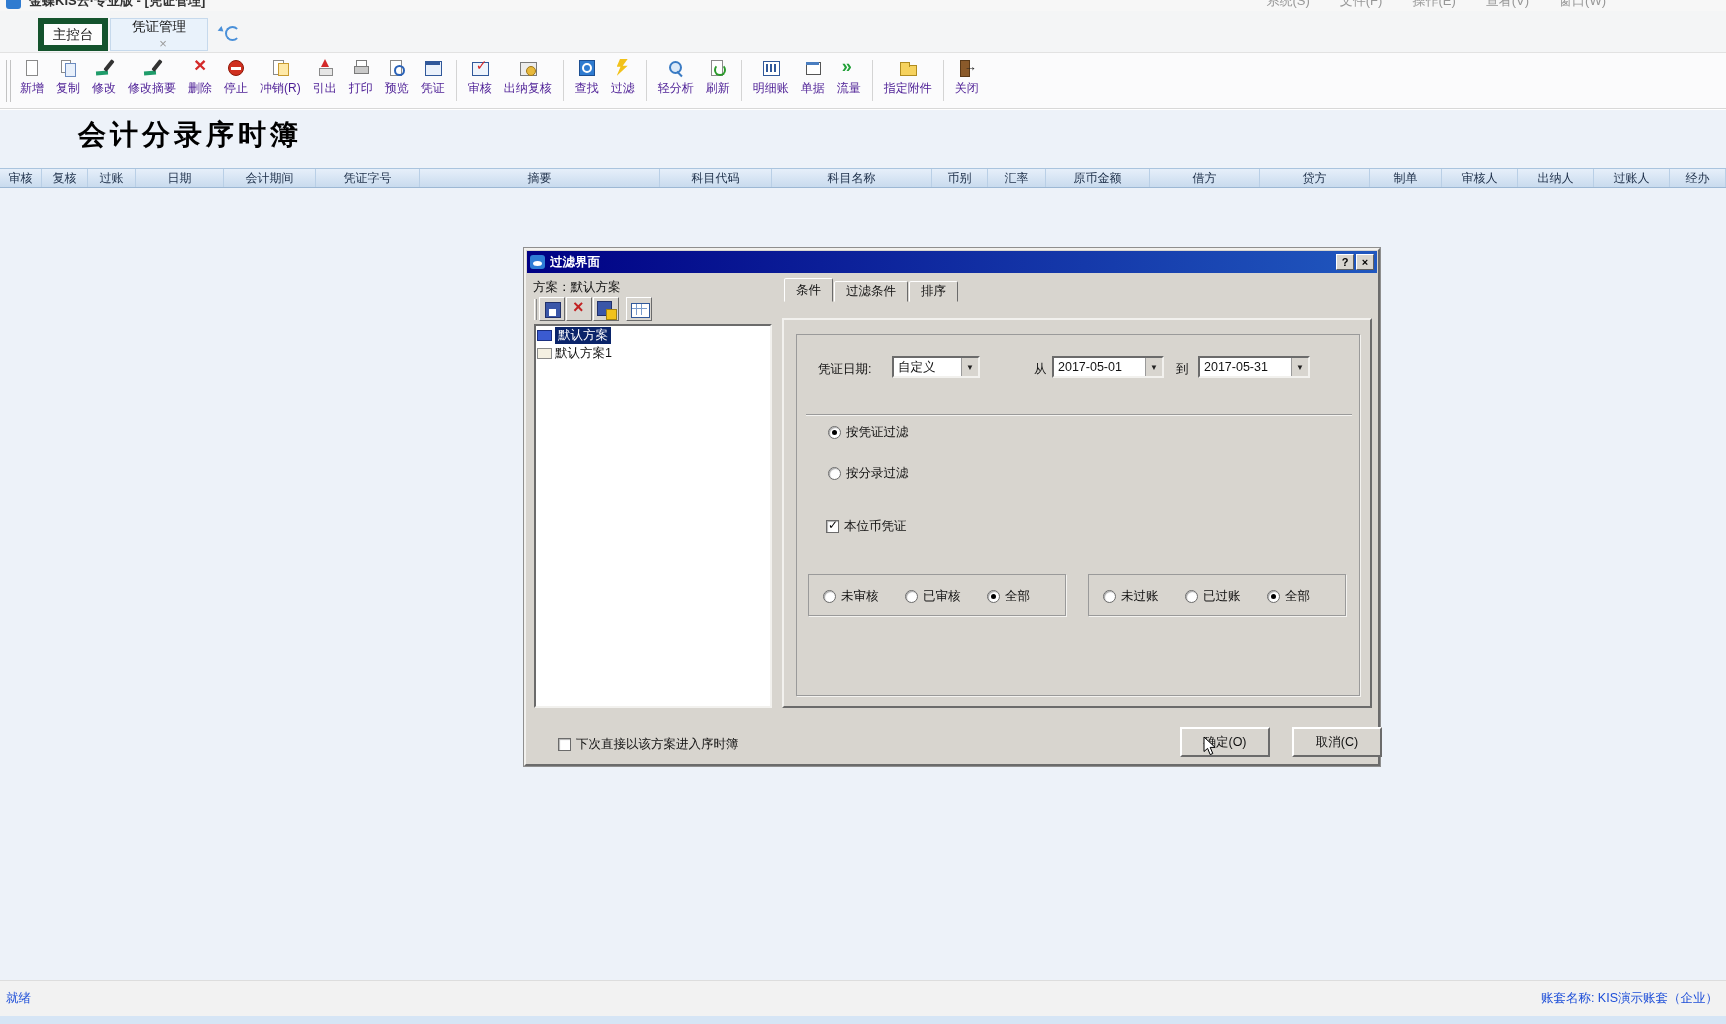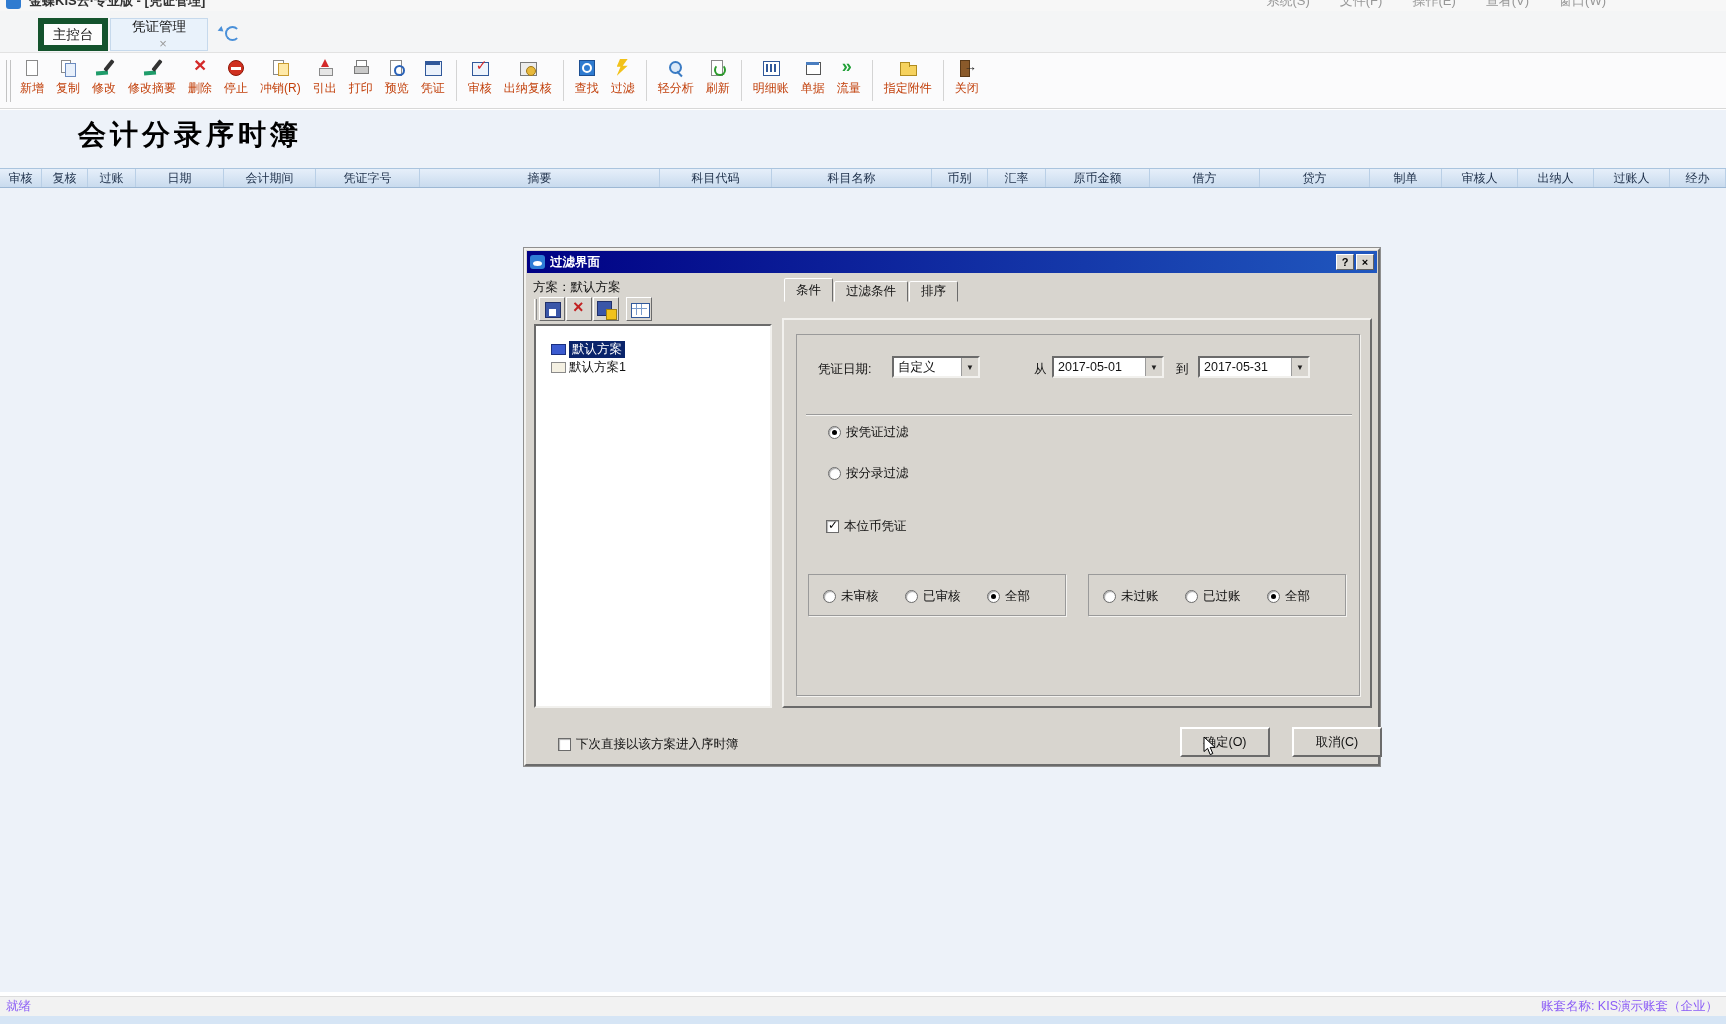--- a/index.html
+++ b/index.html
@@ -23,21 +23,21 @@
   .i-sync { position:relative; width:16px; height:16px; }
   .i-sync::before { content:""; position:absolute; left:1px; top:1px; width:11px; height:11px; border:2px solid #4a90d9; border-radius:50%; border-right-color:transparent; }
   .i-sync::after { content:""; position:absolute; right:0px; top:2px; border-top:3px solid transparent; border-bottom:3px solid transparent; border-left:5px solid #4a90d9; transform:rotate(40deg); }
   .sync-wrap { position:absolute; left:224px; top:14px; }
 
   
   .toolbar { position:absolute; top:52px; left:0; right:0; height:57px; background:#fbfbfc; border-top:1px solid #e2e2e2; border-bottom:1px solid #d8d8d8; display:flex; align-items:stretch; padding-left:3px; }
   .tgrip { width:5px; height:42px; align-self:center; border-left:1px solid #c3c3c3; border-right:1px solid #c3c3c3; margin:0 3px; }
   .tsep { width:1px; background:#d4d4d4; margin:7px 5px; }
   .tbtn { display:flex; flex-direction:column; align-items:center; padding:6px 6px 2px; }
-  .tbtn .lbl { font-size:12px; color:#c2410c; white-space:nowrap; margin-top:3px; }
+  .tbtn .lbl { font-size:12px; color:#4c1d95; white-space:nowrap; margin-top:3px; }
   .ico { width:18px; height:18px; position:relative; display:block; flex:none; }
   .i-page::before  { content:""; position:absolute; left:3px; top:1px; width:10px; height:14px; background:#fff; border:1px solid #8a8a8a; }
   .i-copy::before  { content:""; position:absolute; left:2px; top:1px; width:8px;  height:11px; background:#fff; border:1px solid #8a8a8a; }
   .i-copy::after   { content:""; position:absolute; left:6px; top:4px; width:9px;  height:12px; background:#e8f0fb; border:1px solid #6a8abf; }
   .i-edit::before  { content:""; position:absolute; left:1px; bottom:2px; width:12px; height:4px; background:#1f9c6a; transform:rotate(-4deg); }
   .i-edit::after   { content:""; position:absolute; right:2px; top:0; width:4px; height:13px; background:#333; transform:rotate(38deg); border-radius:1px; }
   .i-del::before   { content:"×"; position:absolute; left:3px; top:-6px; font-size:21px; font-weight:bold; color:#d42a2a; }
   .i-stop::before  { content:""; position:absolute; left:1px; top:1px; width:14px; height:14px; background:#d03020; border:1px solid #8e1808; border-radius:50%; }
   .i-stop::after   { content:""; position:absolute; left:4px; top:8px; width:10px; height:3px; background:#fff; }
   .i-reverse::before{ content:""; position:absolute; left:2px; top:1px; width:9px; height:13px; background:#fff; border:1px solid #8a8a8a; }
@@ -94,21 +94,21 @@
   .m-save::before { content:""; position:absolute; left:5px; top:4px; width:14px; height:14px; background:#3a56a8; border:1px solid #20306a; }
   .m-save::after  { content:""; position:absolute; left:9px; top:11px; width:7px; height:7px; background:#fff; }
   .m-del::before  { content:"×"; position:absolute; left:6px; top:-1px; font-size:18px; font-weight:bold; color:#c22222; }
   .m-saveas::before { content:""; position:absolute; left:3px; top:3px; width:13px; height:13px; background:#3a56a8; border:1px solid #20306a; }
   .m-saveas::after  { content:""; position:absolute; left:12px; top:11px; width:9px; height:9px; background:#f2c21a; border:1px solid #a08010; }
   .m-grid::before { content:""; position:absolute; left:4px; top:5px; width:17px; height:13px; background:#fff; border:1px solid #30589a; }
   .m-grid::after  { content:""; position:absolute; left:5px; top:6px; width:15px; height:11px;
       background:linear-gradient(90deg,transparent 4px,#7a9ccc 4px,#7a9ccc 5px,transparent 5px,transparent 9px,#7a9ccc 9px,#7a9ccc 10px,transparent 10px),
                  linear-gradient(transparent 4px,#7a9ccc 4px,#7a9ccc 5px,transparent 5px); }
 
-  .listbox { position:absolute; left:8px; top:74px; width:238px; height:384px; background:#fff; border:2px solid; border-color:#6b6b6b #f2f1ee #f2f1ee #6b6b6b; padding:14px; }
+  .listbox { position:absolute; left:8px; top:74px; width:238px; height:384px; background:#fff; border:2px solid; border-color:#6b6b6b #f2f1ee #f2f1ee #6b6b6b; padding:0; }
   .litem { display:flex; align-items:center; height:18px; }
   .folder { width:15px; height:11px; margin:0 3px 0 1px; flex:none; position:relative; }
   .folder.f1 { background:#3b5bd0; border:1px solid #1a2f80; }
   .folder.f2 { background:#f4f0e2; border:1px solid #8a8a8a; }
   .litem.sel .txt { background:#0a246a; color:#fff; padding:0 3px; }
 
   .dlg-tabs { position:absolute; left:258px; top:28px; display:flex; align-items:flex-end; height:24px;justify-content:flex-end; }
   .dtab { height:21px; padding:0 11px; background:#d8d5cf; border:1px solid; border-color:#fff #6b6b6b transparent #fff; display:flex; align-items:center; border-top-left-radius:2px; border-top-right-radius:2px; margin-right:1px; }
   .dtab.active { height:24px; position:relative; z-index:5; }
 
@@ -125,21 +125,21 @@
   .rad.on::after { content:""; position:absolute; left:3px; top:3px; right:3px; bottom:3px; background:#000; border-radius:50%; }
   .cbx { width:13px; height:13px; background:#fff; border:1px solid #6b6b6b; box-shadow:inset 1px 1px 1px rgba(0,0,0,.3); margin-right:5px; position:relative; flex:none; }
   .cbx.on::after { content:"✓"; position:absolute; left:1px; top:-3px; font-size:12px; font-weight:bold; color:#000; }
   .fbox { position:absolute; border:1px solid #9a9a9a; box-shadow:1px 1px 0 #f4f3f0; }
   .fbox .legend { position:absolute; top:-8px; left:8px; background:#d8d5cf; padding:0 3px; }
   .dlg-btn { position:absolute; width:90px; height:30px; background:#d8d5cf; border:2px solid; border-color:#fff #6b6b6b #6b6b6b #fff; display:flex; align-items:center; justify-content:center; font-size:12.5px; }
 
   .cursor { position:absolute; left:1203px; top:736px; z-index:50; }
 
   
-  .statusbar { position:absolute; left:0; right:0; bottom:8px; height:20px; background:#f2f2f2; border-top:1px solid #ddd; display:flex; align-items:center; padding:0 8px 0 6px; font-size:12.5px; color:#8b5cf6; }
+  .statusbar { position:absolute; left:0; right:0; bottom:8px; height:36px; background:#f2f2f2; border-top:1px solid #ddd; display:flex; align-items:center; padding:0 8px 0 6px; font-size:12.5px; color:#1d4ed8; }
   .statusbar .right { margin-left:auto; }
   .bottom-strip { position:absolute; left:0; right:0; bottom:0; height:8px; background:#d6e5f5; }
 </style>
 </head>
 <body>
 
 <div class="win-top">
   <div class="win-top-inner">
     <span class="app-ico"></span>
     <span class="win-title nw">金蝶KIS云·专业版 - [凭证管理]</span>

